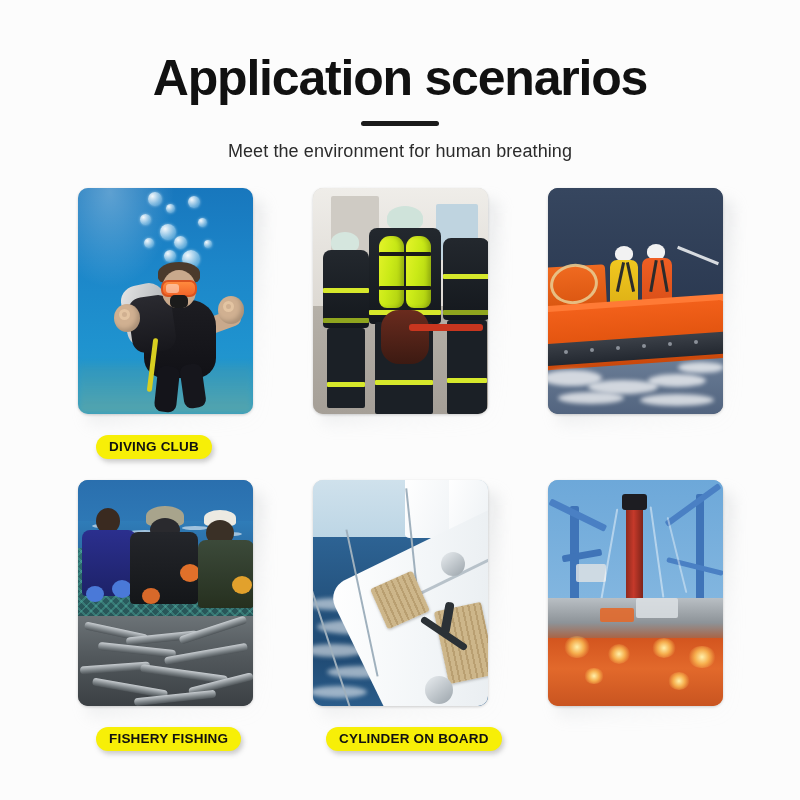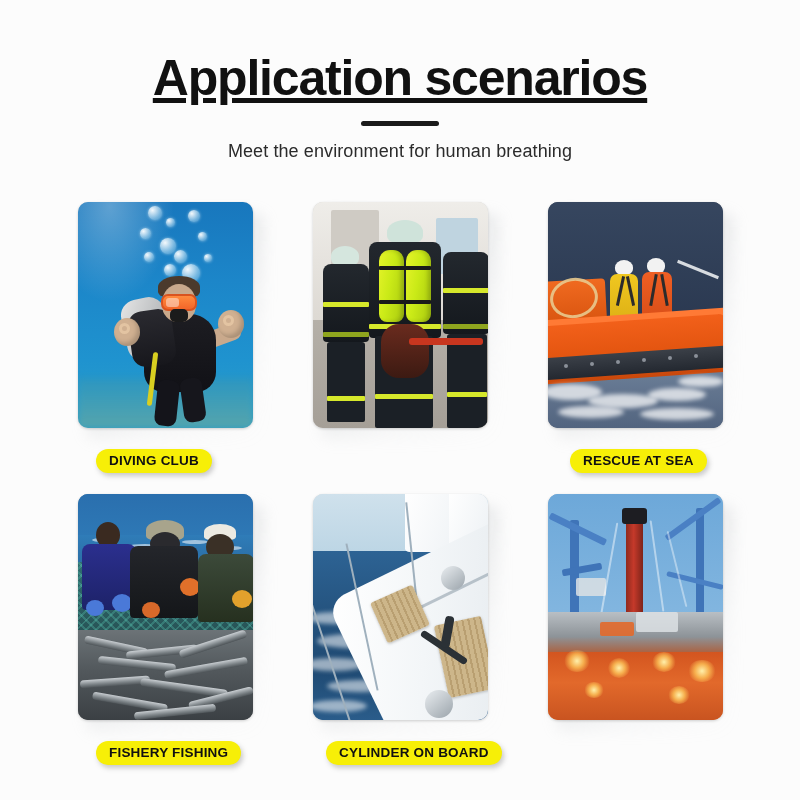--- a/index.html
+++ b/index.html
@@ -13,41 +13,40 @@
 
   
   .header { width:100%; padding-top:52px; text-align:center; }
   .page-title {
     font-size:50px;
     font-weight:bold;
     letter-spacing:-1.2px;
     color:#111111;
     line-height:1.05;
     font-family:"Liberation Sans", sans-serif;
-    text-decoration:underline;
   }
   .title-divider {
     width:78px; height:5px;
     background:#1a1a1a;
     border-radius:3px;
     margin:16px auto 0 auto;
   }
   .page-subtitle {
     margin-top:15px;
     font-size:18px;
     color:#2b2b2b;
     font-weight:400;
     letter-spacing:0.1px;
     text-align:center;
   }
 
   
   .grid {
     position:absolute;
-    top:202px; left:78px;
+    top:188px; left:78px;
     width:645px;
   }
   .row { position:relative; height:292px; }
   .cell {
     position:absolute;
     width:175px;
   }
   .cell.c0 { left:0px; }
   .cell.c1 { left:235px; }
   .cell.c2 { left:470px; }
@@ -386,23 +385,20 @@
 
             <div class="foam" style="left:-6px;top:182px;width:60px;height:16px;"></div>
             <div class="foam" style="left:40px;top:192px;width:70px;height:14px;"></div>
             <div class="foam" style="left:100px;top:186px;width:58px;height:13px;"></div>
             <div class="foam" style="left:10px;top:204px;width:66px;height:12px;"></div>
             <div class="foam" style="left:92px;top:206px;width:74px;height:12px;"></div>
             <div class="foam" style="left:130px;top:174px;width:46px;height:11px;"></div>
           </div>
         </div>
       </div>
-      <div class="badge-row">
-        <span class="badge">RESCUE AT SEA</span>
-      </div>
     </div>
   </div>
 
   <div class="row">
 
     <div class="cell c0">
       <div class="card-wrap">
         <div class="card-shadow"></div>
         <div class="card">
           <div class="photo ph-fish">

